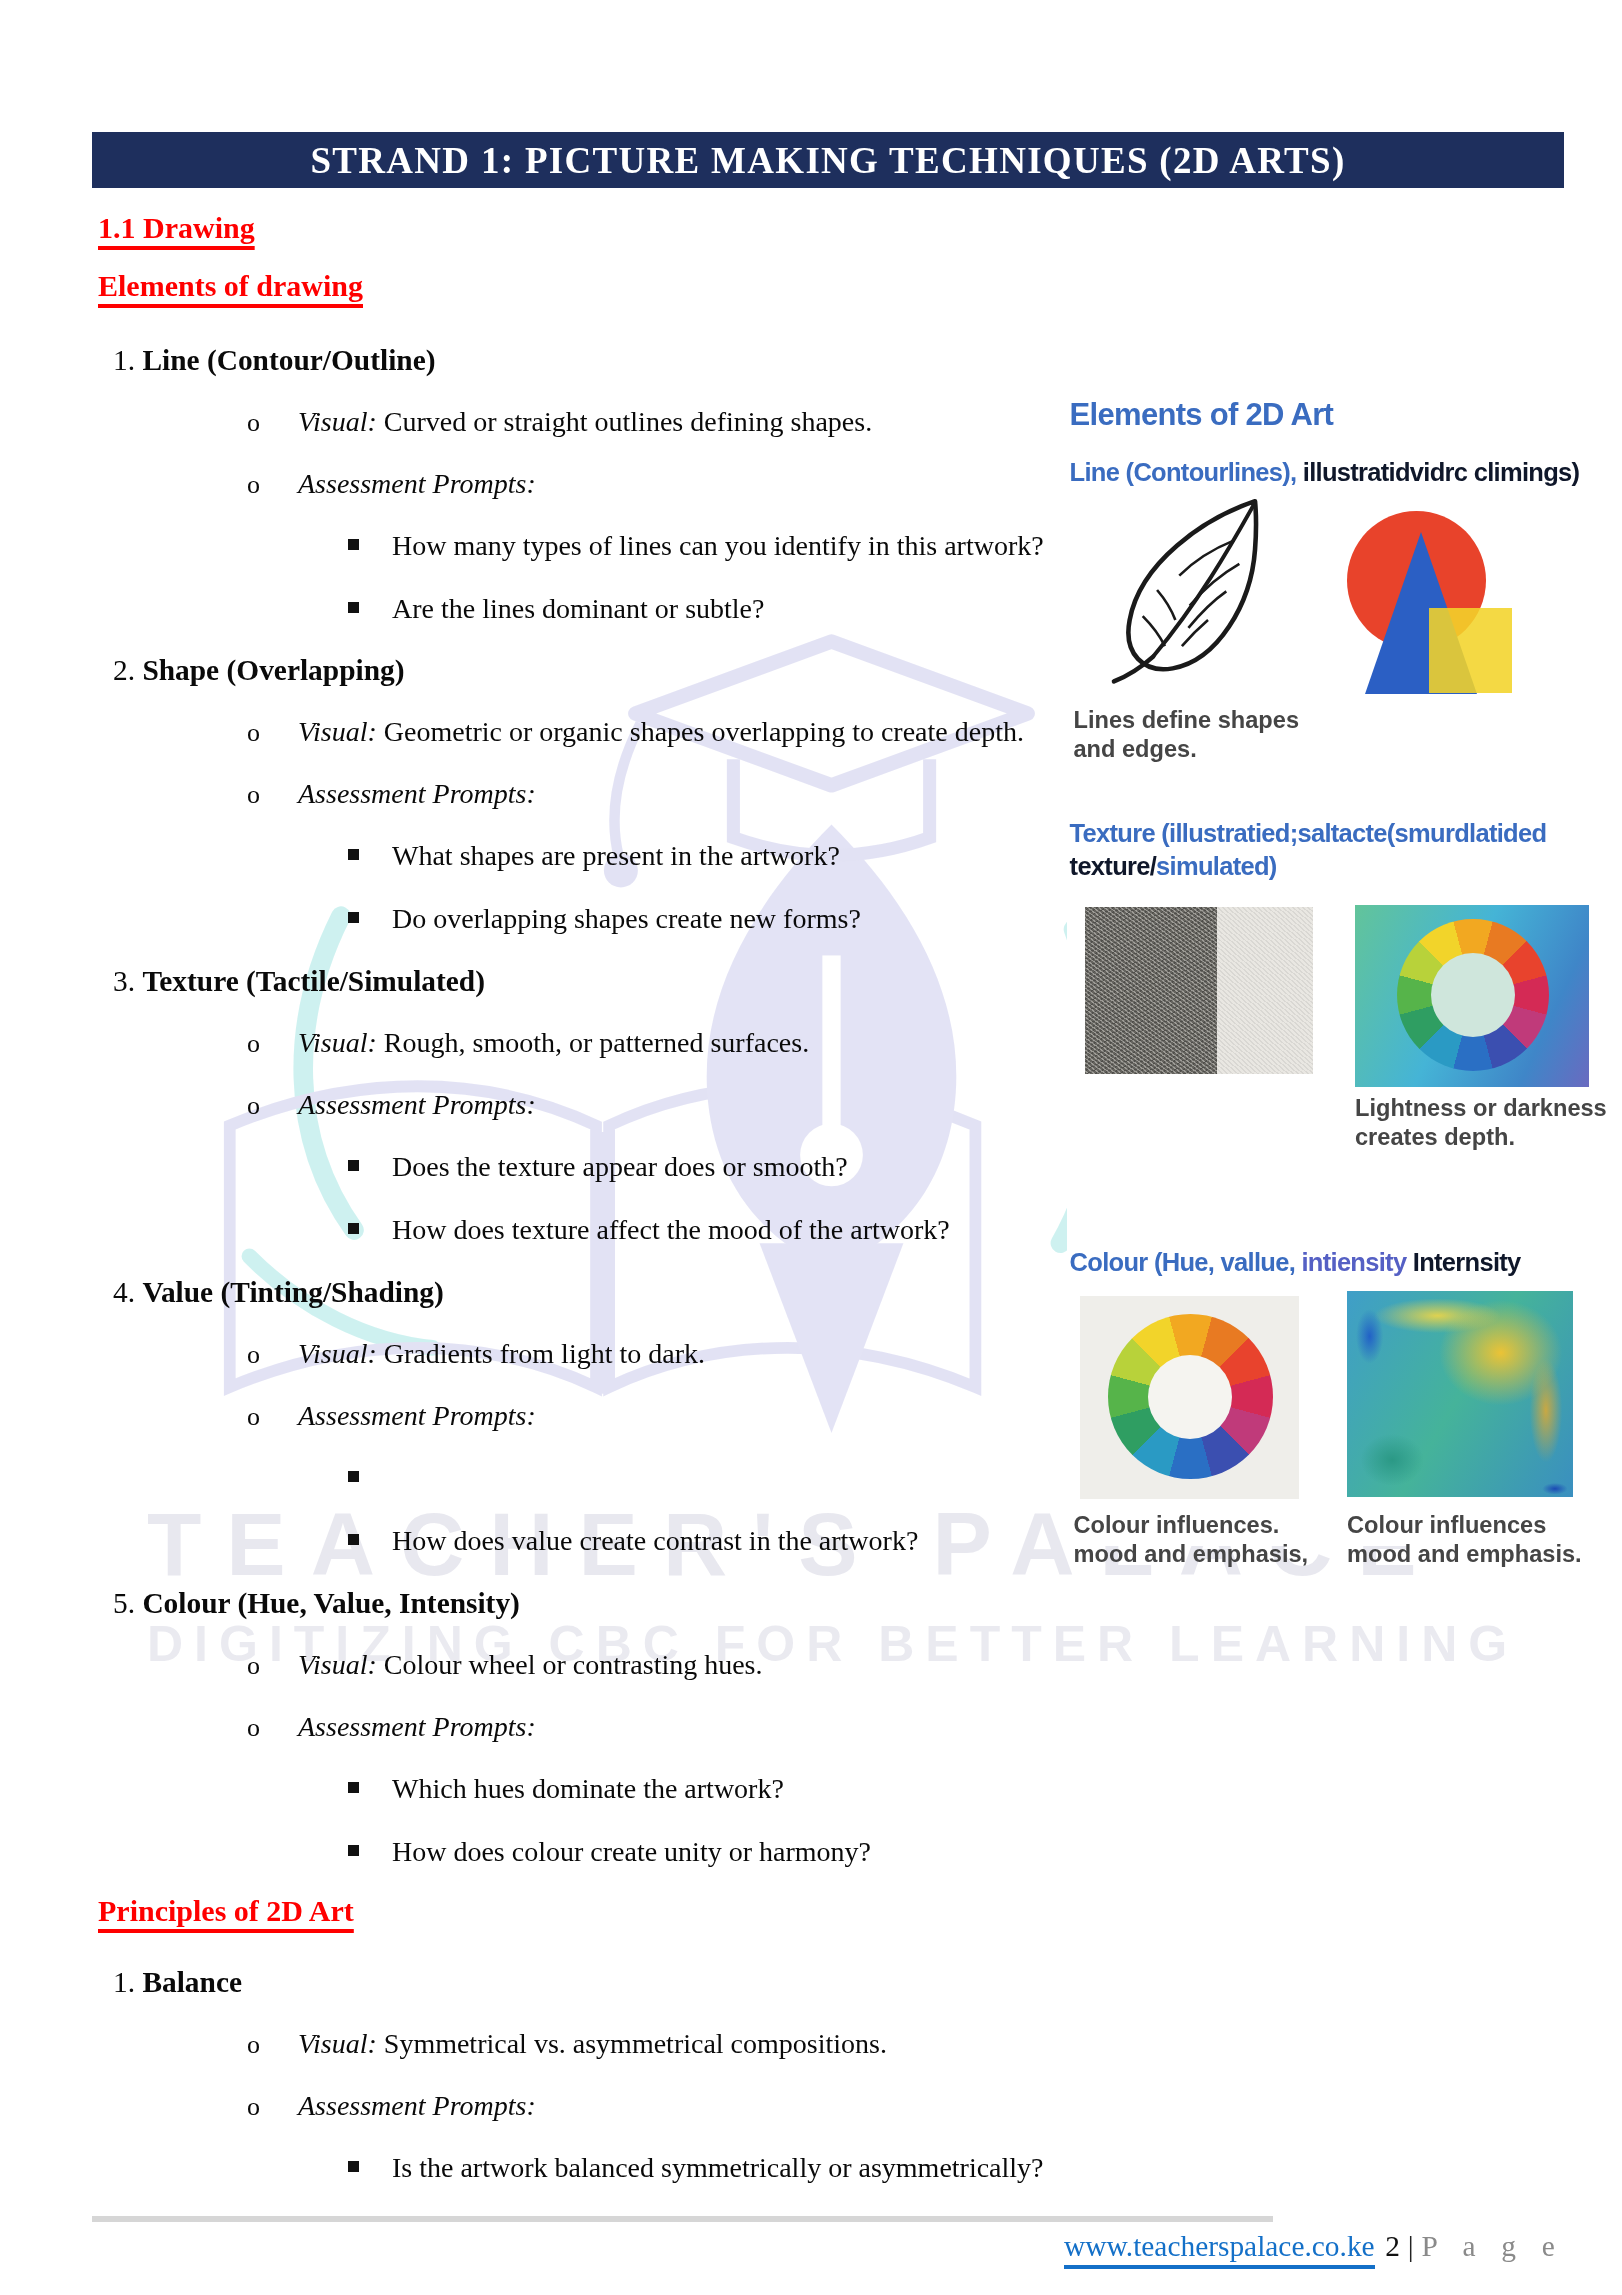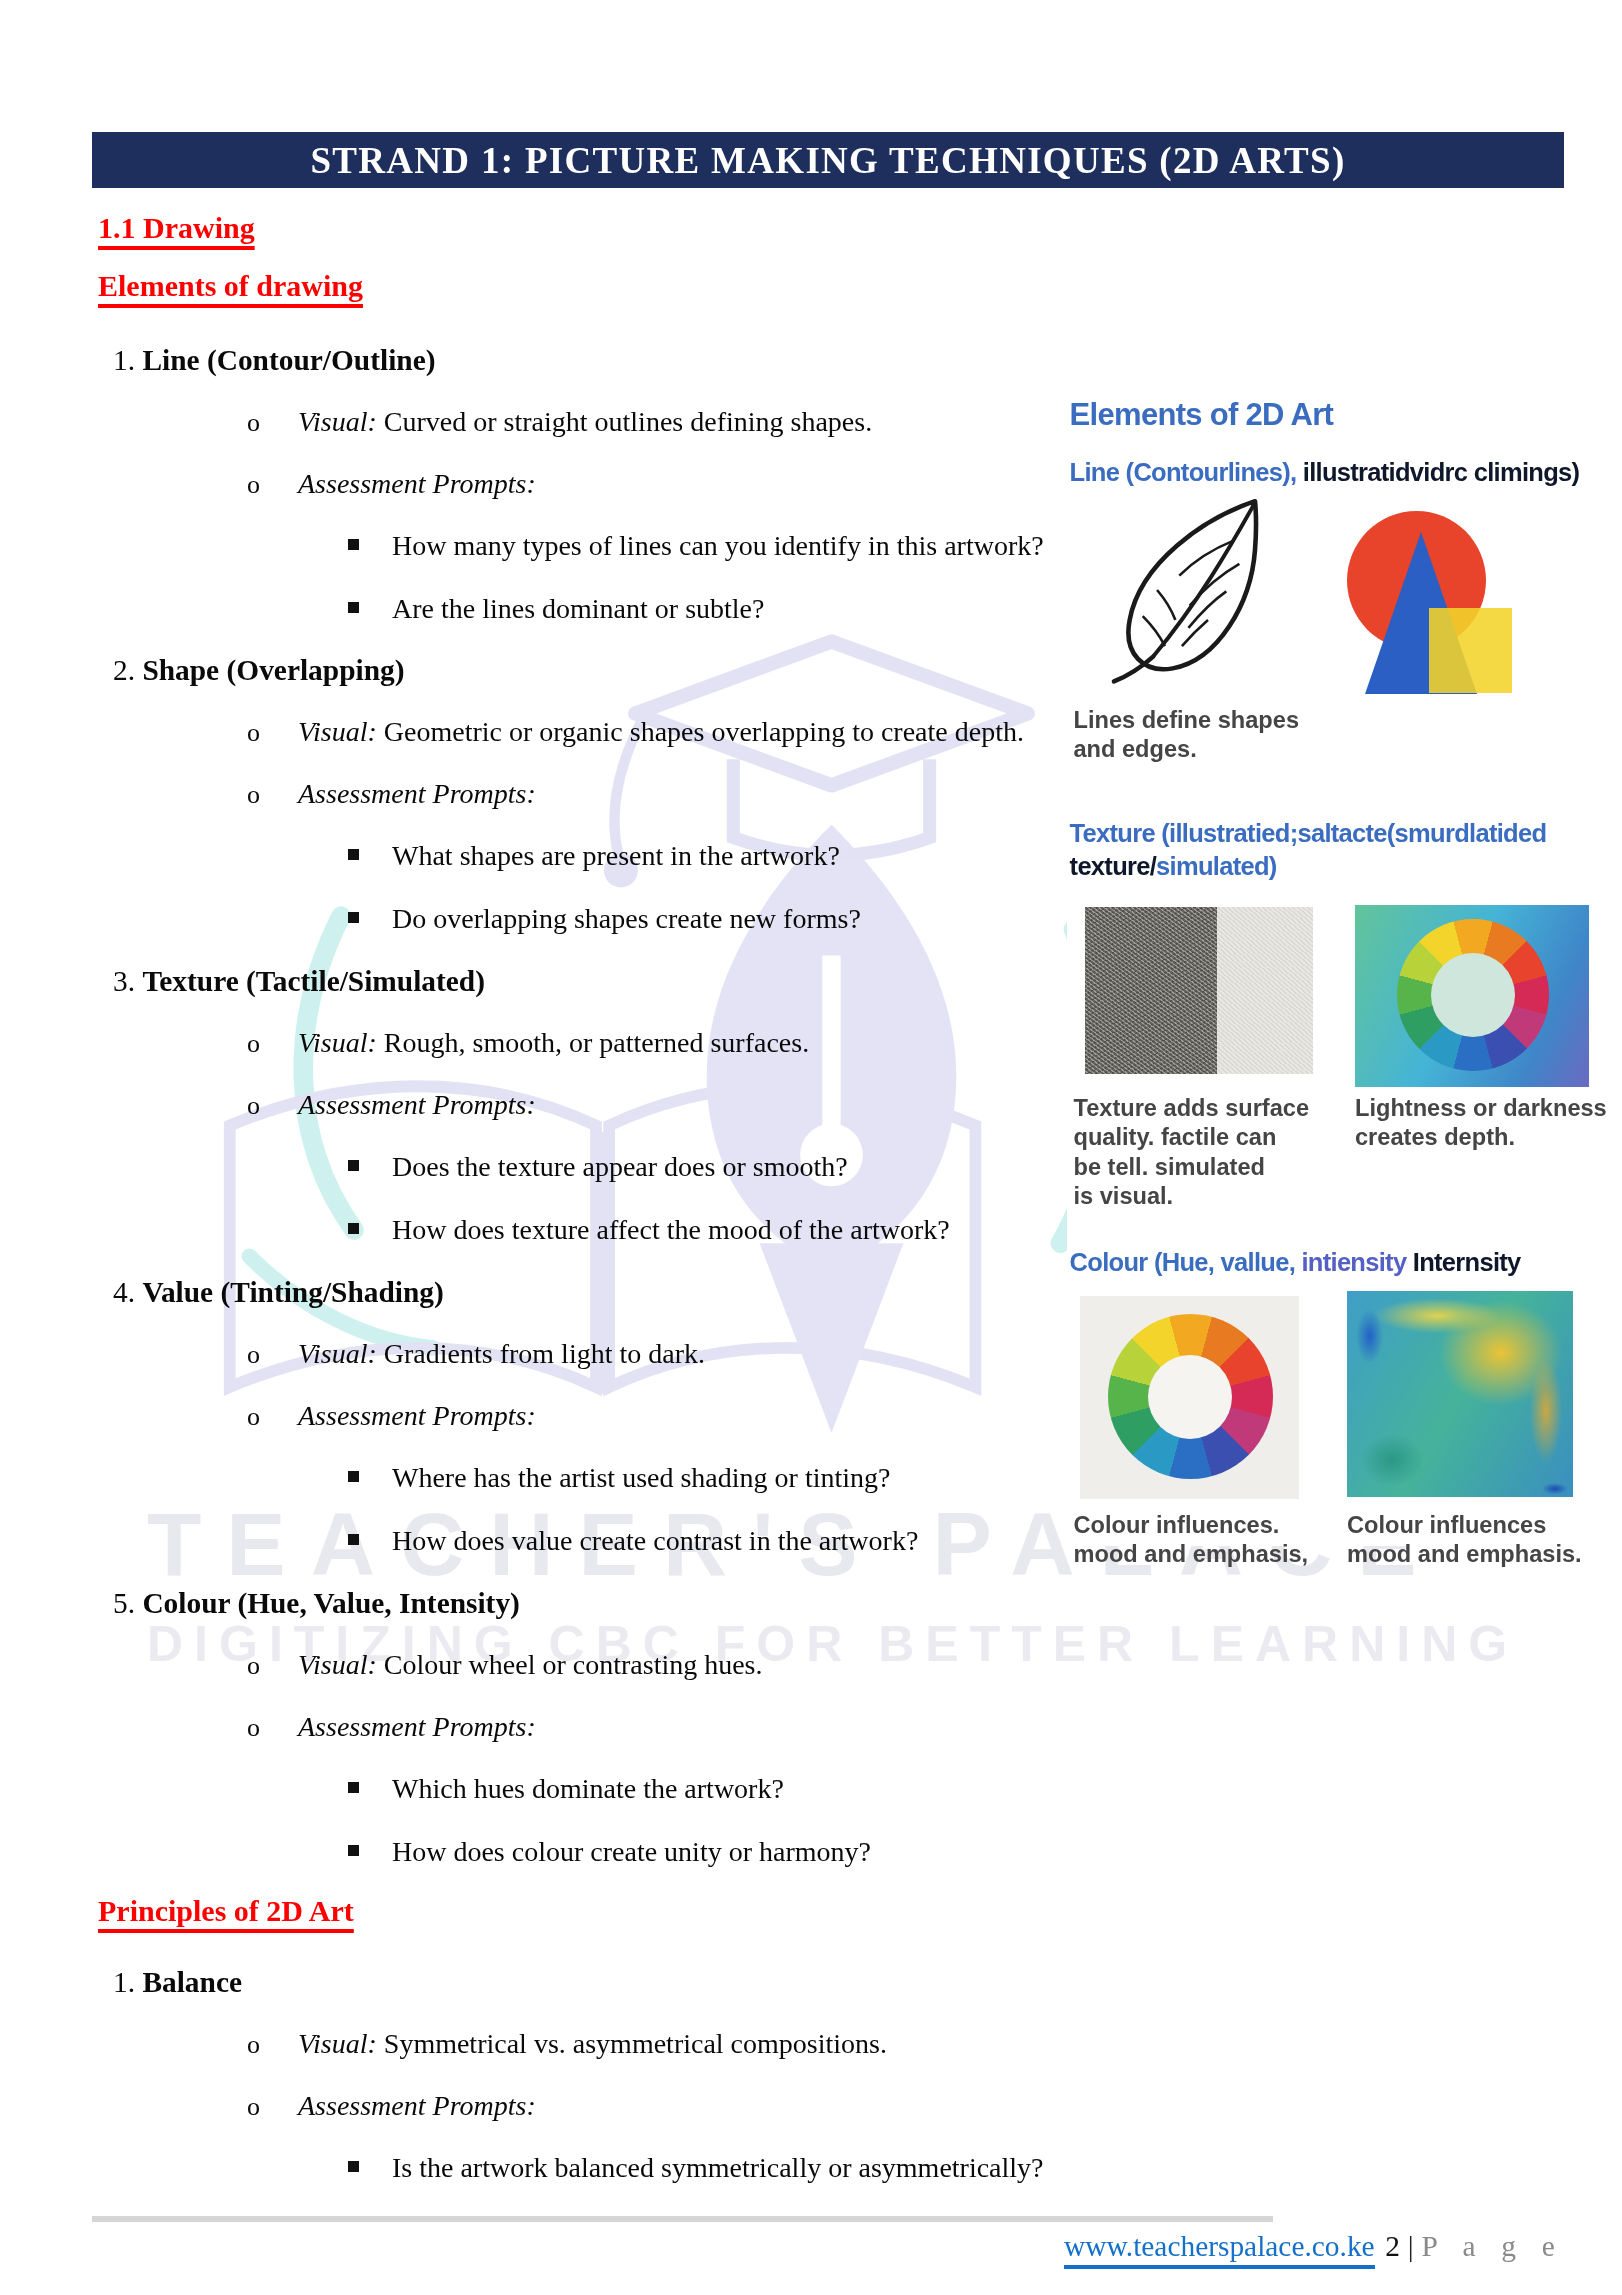--- a/index.html
+++ b/index.html
@@ -186,21 +186,21 @@
     <div class="row r0 row-title">
       <span class="num">4.</span><span class="tt">Value (Tinting/Shading)</span>
     </div>
     <div class="row r1 row-o">
       <span class="ob">o</span><span class="il">Visual:</span><span> Gradients from light to dark.</span>
     </div>
     <div class="row r2 row-o">
       <span class="ob">o</span><span class="il">Assessment Prompts:</span>
     </div>
     <div class="row r3 row-sq">
-      <span class="sqb"></span><span>Where has the artist used shading or tinting?</span>
+      <span class="sqb"></span>
     </div>
     <div class="row r4 row-sq">
       <span class="sqb"></span><span>How does value create contrast in the artwork?</span>
     </div>
   </div>
 
   <div class="item" style="top:1587px;">
     <div class="row r0 row-title">
       <span class="num">5.</span><span class="tt">Colour (Hue, Value, Intensity)</span>
     </div>
@@ -272,24 +272,20 @@
       <div class="tex-dark"></div>
       <div class="tex-light"></div>
     </div>
 
     <div class="wheelbox1">
       <div class="ring">
           <div class="hole"></div>
         </div>
     </div>
 
-    <div class="fig-cap" style="left:6.5px;top:701px;">Texture adds surface
-quality. factile can
-be tell. simulated
-is visual.</div>
     <div class="fig-cap" style="left:288px;top:701px;">Lightness or darkness
 creates depth.</div>
 
     <div class="fig-h" style="left:2.6px;top:853px;">
       <span>Colour (Hue, vallue, </span><span class="m">intiensity</span><span class="g">  Internsity</span>
     </div>
 
     <div class="wheelbox2">
       <div class="ring">
           <div class="hole"></div>

